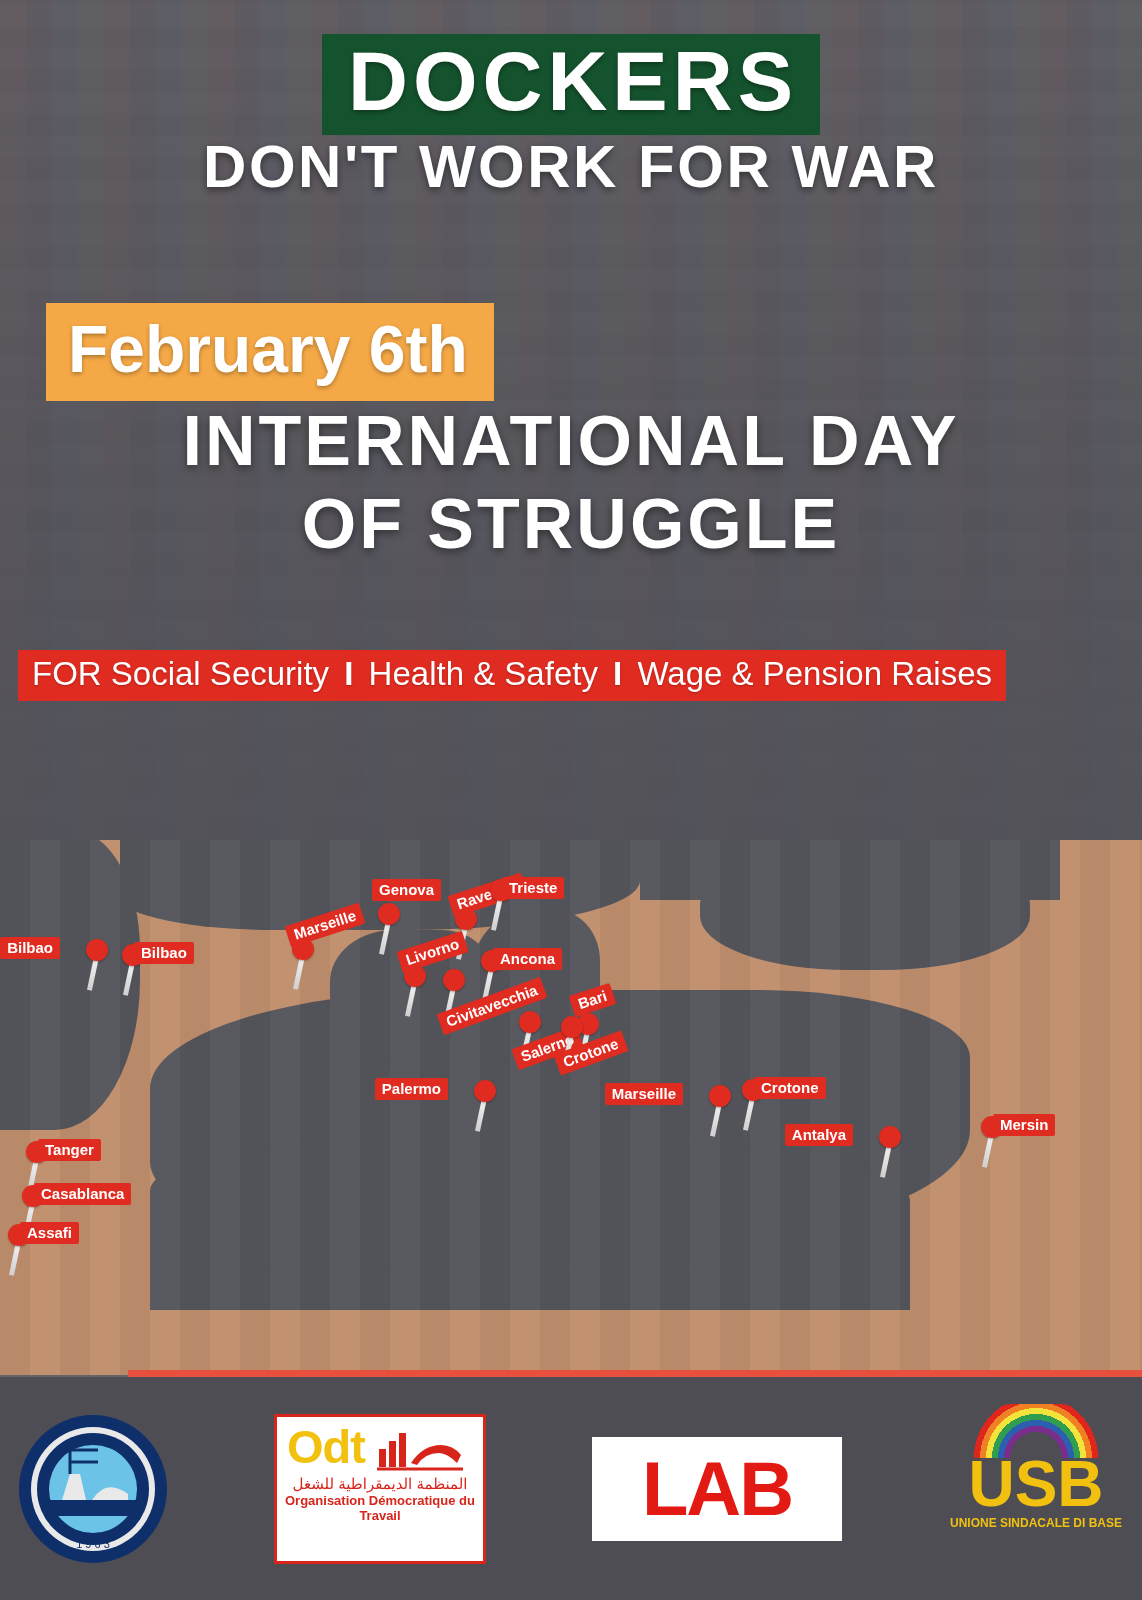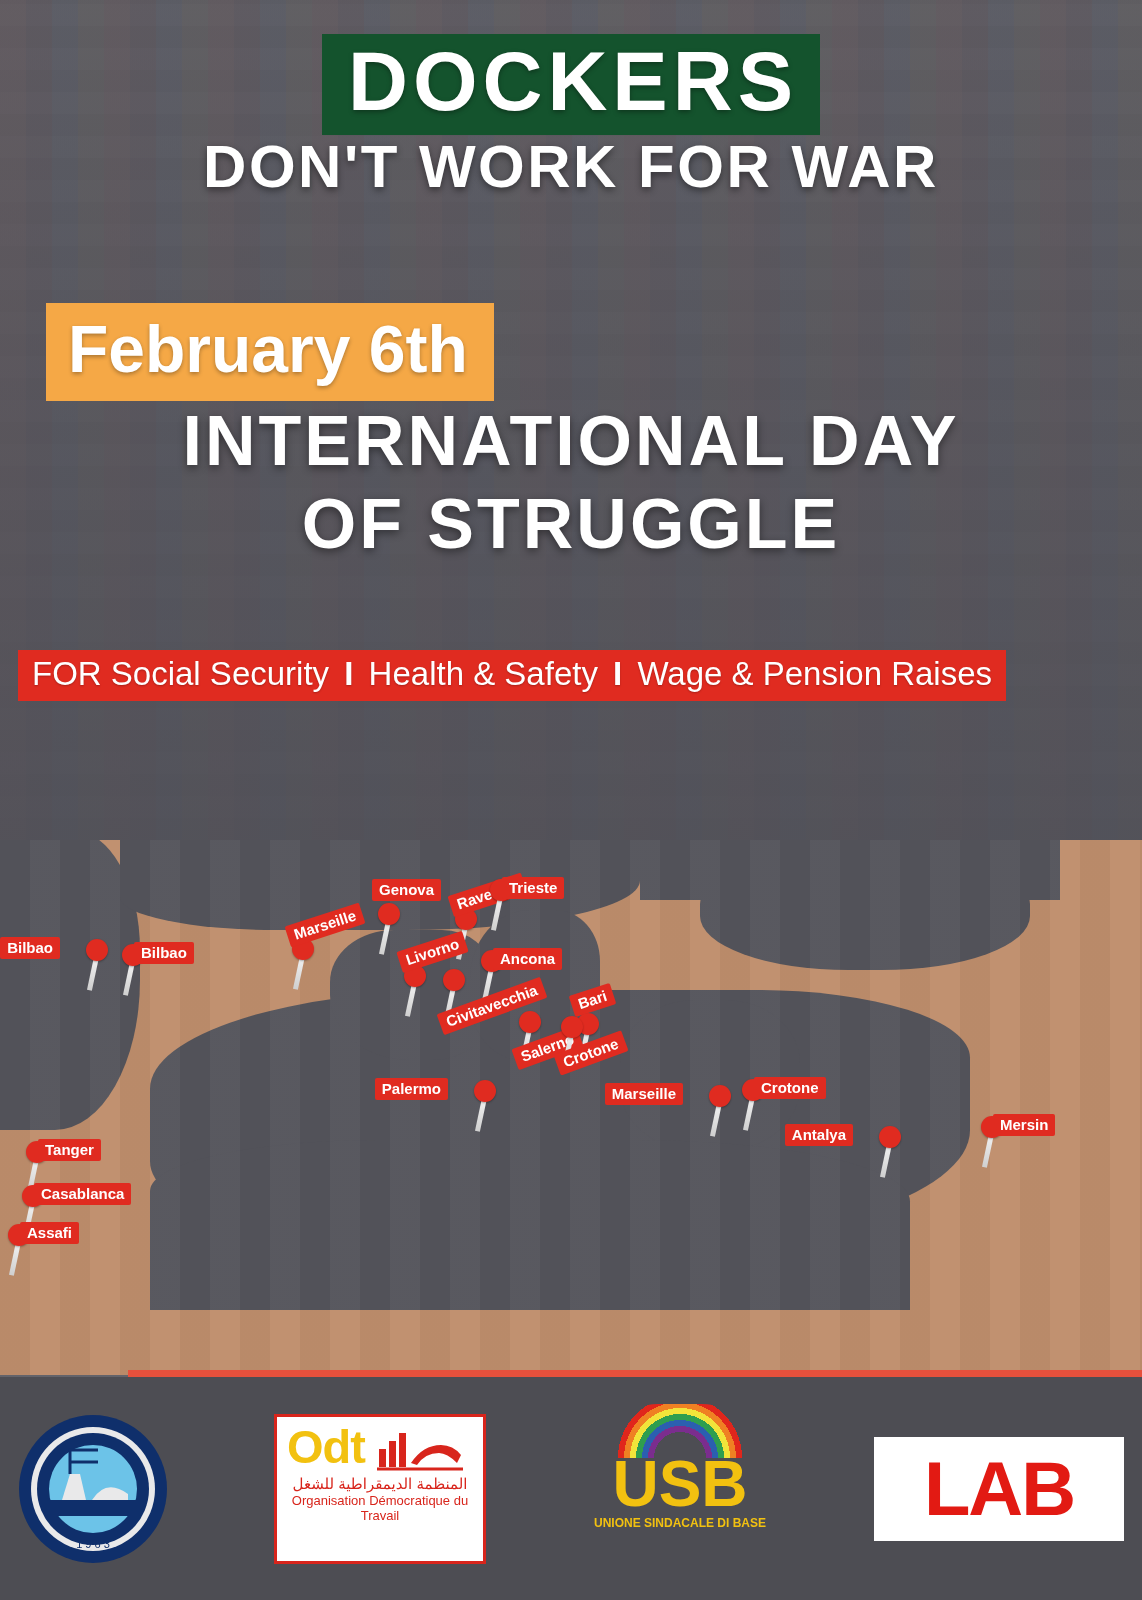--- a/index.html
+++ b/index.html
@@ -184,21 +184,21 @@
     background: #ffffff;
     border: 3px solid #d8251c;
     position: relative;
   }
   .odt-top {
     display: flex; align-items: center; gap: 6px;
     padding: 6px 8px 0 10px;
   }
   .odt-word { color: #f2c110; font-size: 47px; font-weight: bold; line-height: .95; letter-spacing: -1px; }
   .odt-arabic { color: #d8251c; font-size: 15px; text-align: center; margin-top: 2px; }
-  .odt-fr { color: #d8251c; font-size: 13px; font-weight: normal; text-align: center; }
+  .odt-fr { color: #d8251c; font-size: 13px; font-weight: bold; text-align: center; }
 
   .logo-lab {
     width: 250px; height: 104px;
     background: #ffffff;
     display: flex; align-items: center; justify-content: center;
     position: relative;
   }
   .lab-text {
     color: #e21a13; font-size: 76px; font-weight: bold; letter-spacing: -2px;
     line-height: 1;
@@ -413,25 +413,25 @@
           <rect x="14" y="18" width="7" height="26" fill="#d8251c"></rect>
           <rect x="24" y="10" width="7" height="34" fill="#d8251c"></rect>
           <path d="M36 40 q12 -18 30 -18 q12 0 20 10 l-4 8 q-10 -10 -18 -10 q-14 0 -22 12z" fill="#d8251c"></path>
           <path d="M2 46 h86" stroke="#d8251c" stroke-width="3"></path>
         </svg>
       </div>
       <div class="odt-arabic">المنظمة الديمقراطية للشغل</div>
       <div class="odt-fr">Organisation Démocratique du Travail</div>
     </div>
 
+    <div class="logo logo-lab">
+      <span class="lab-text">LAB</span>
+    </div>
+
     <div class="logo logo-usb">
       <div class="usb-rainbow"></div>
       <div class="usb-text">USB</div>
       <div class="usb-sub">UNIONE SINDACALE DI BASE</div>
     </div>
 
-    <div class="logo logo-lab">
-      <span class="lab-text">LAB</span>
-    </div>
-
   </div>
 
 </div>
 
 </body></html>

